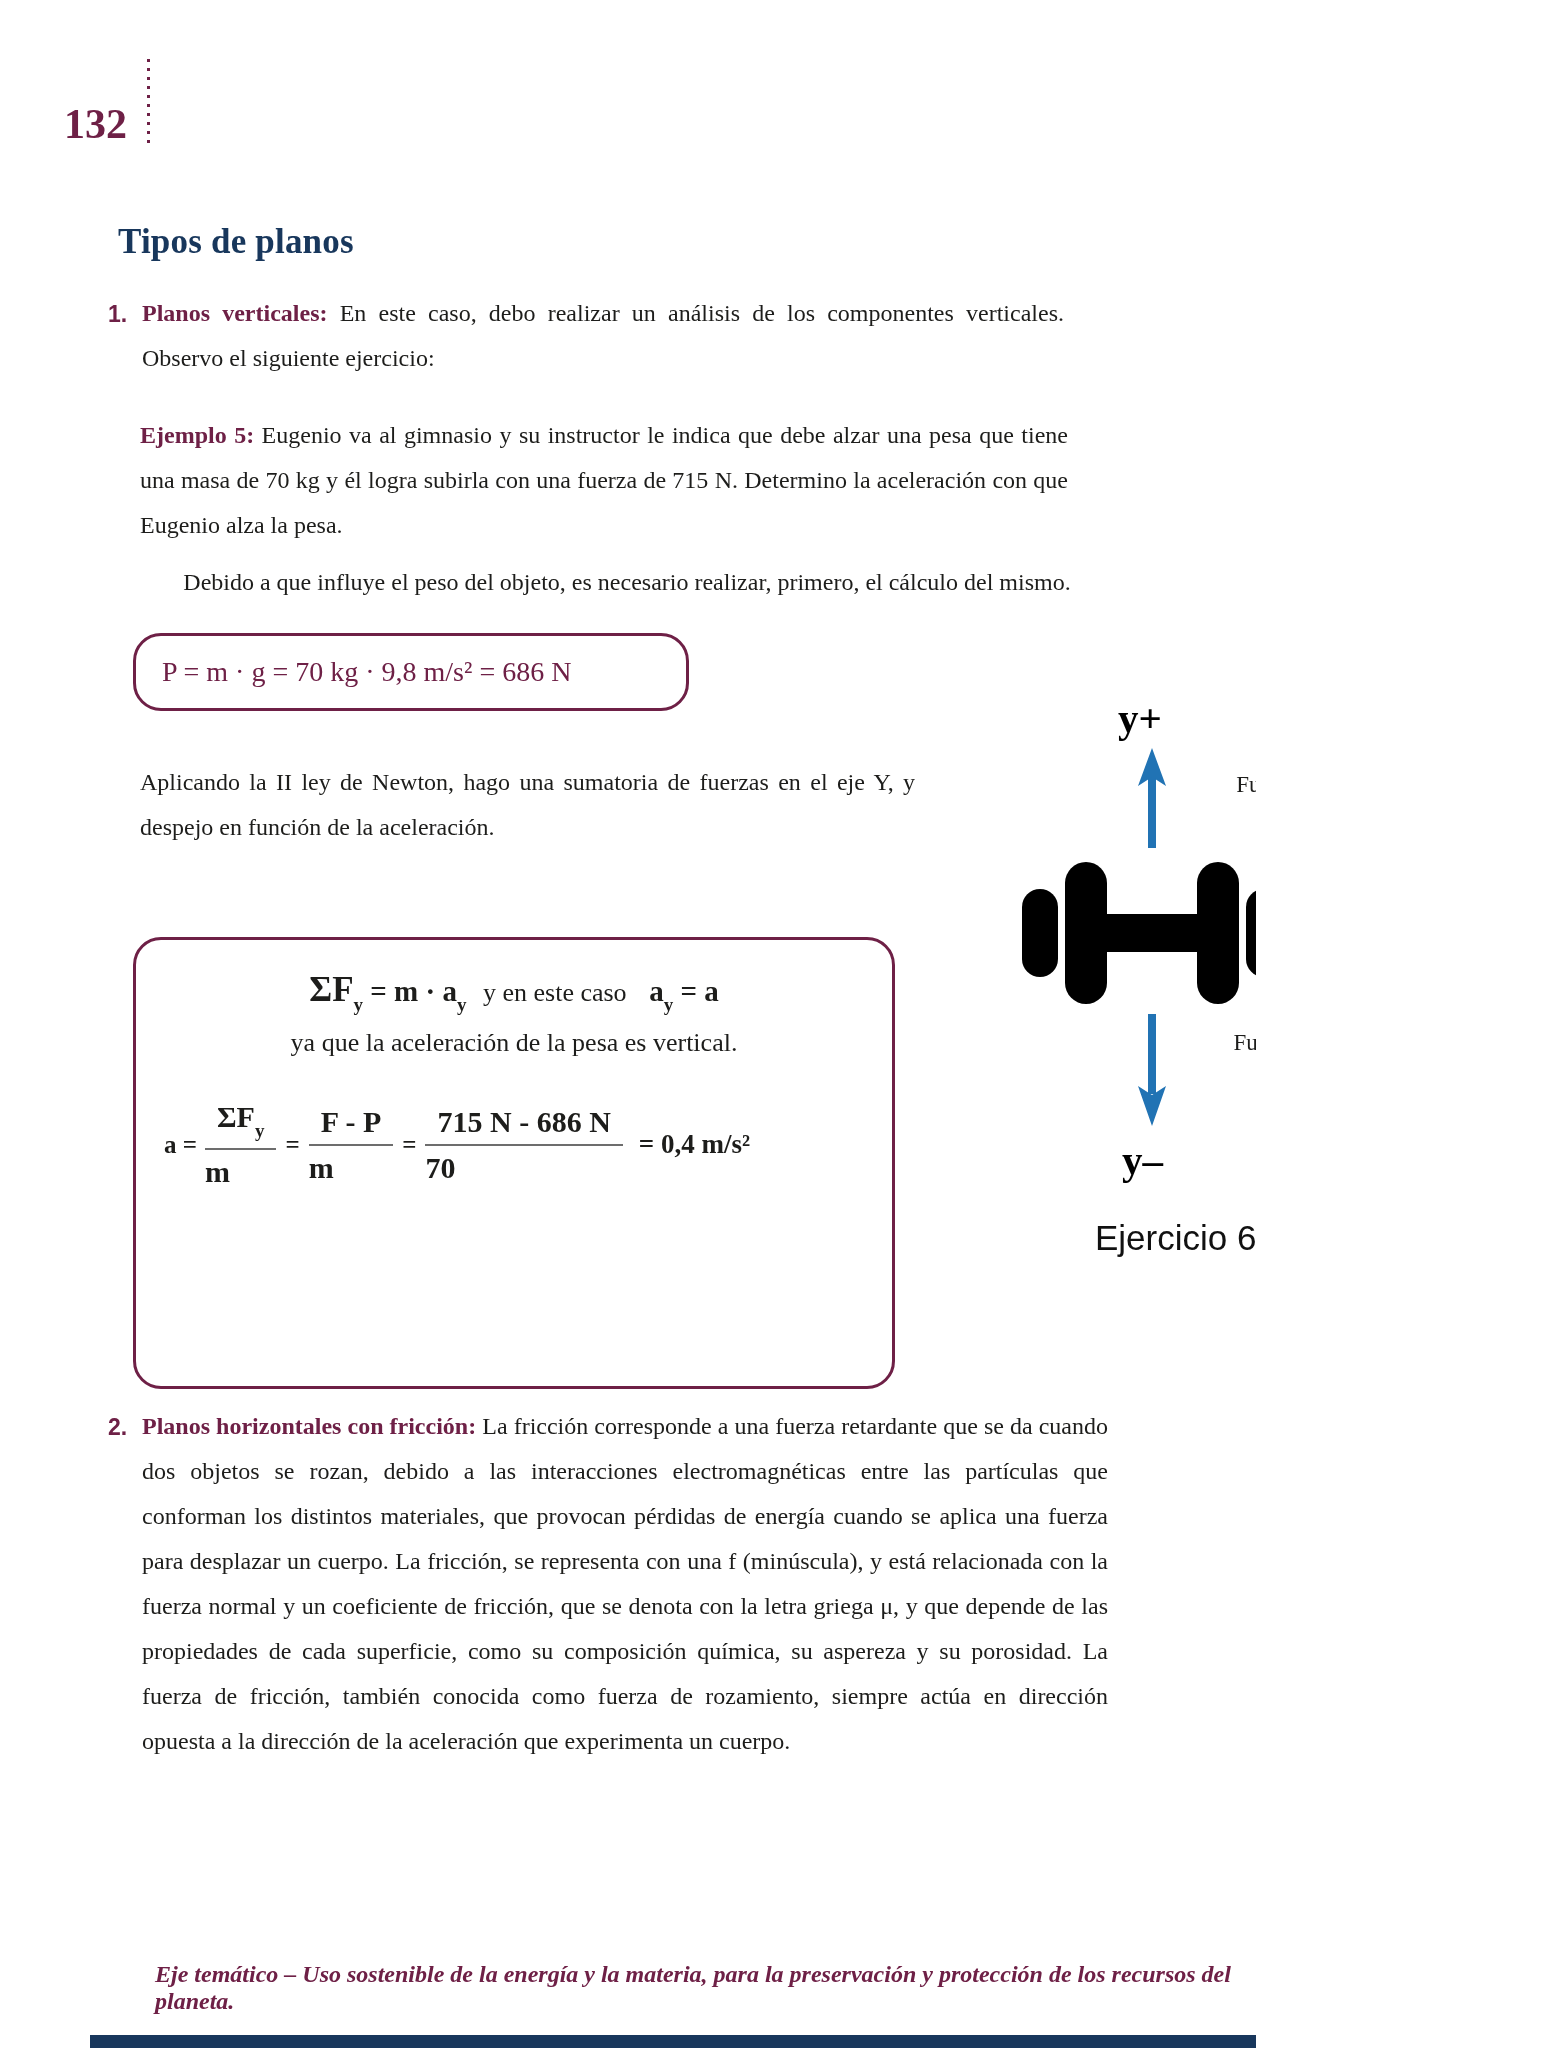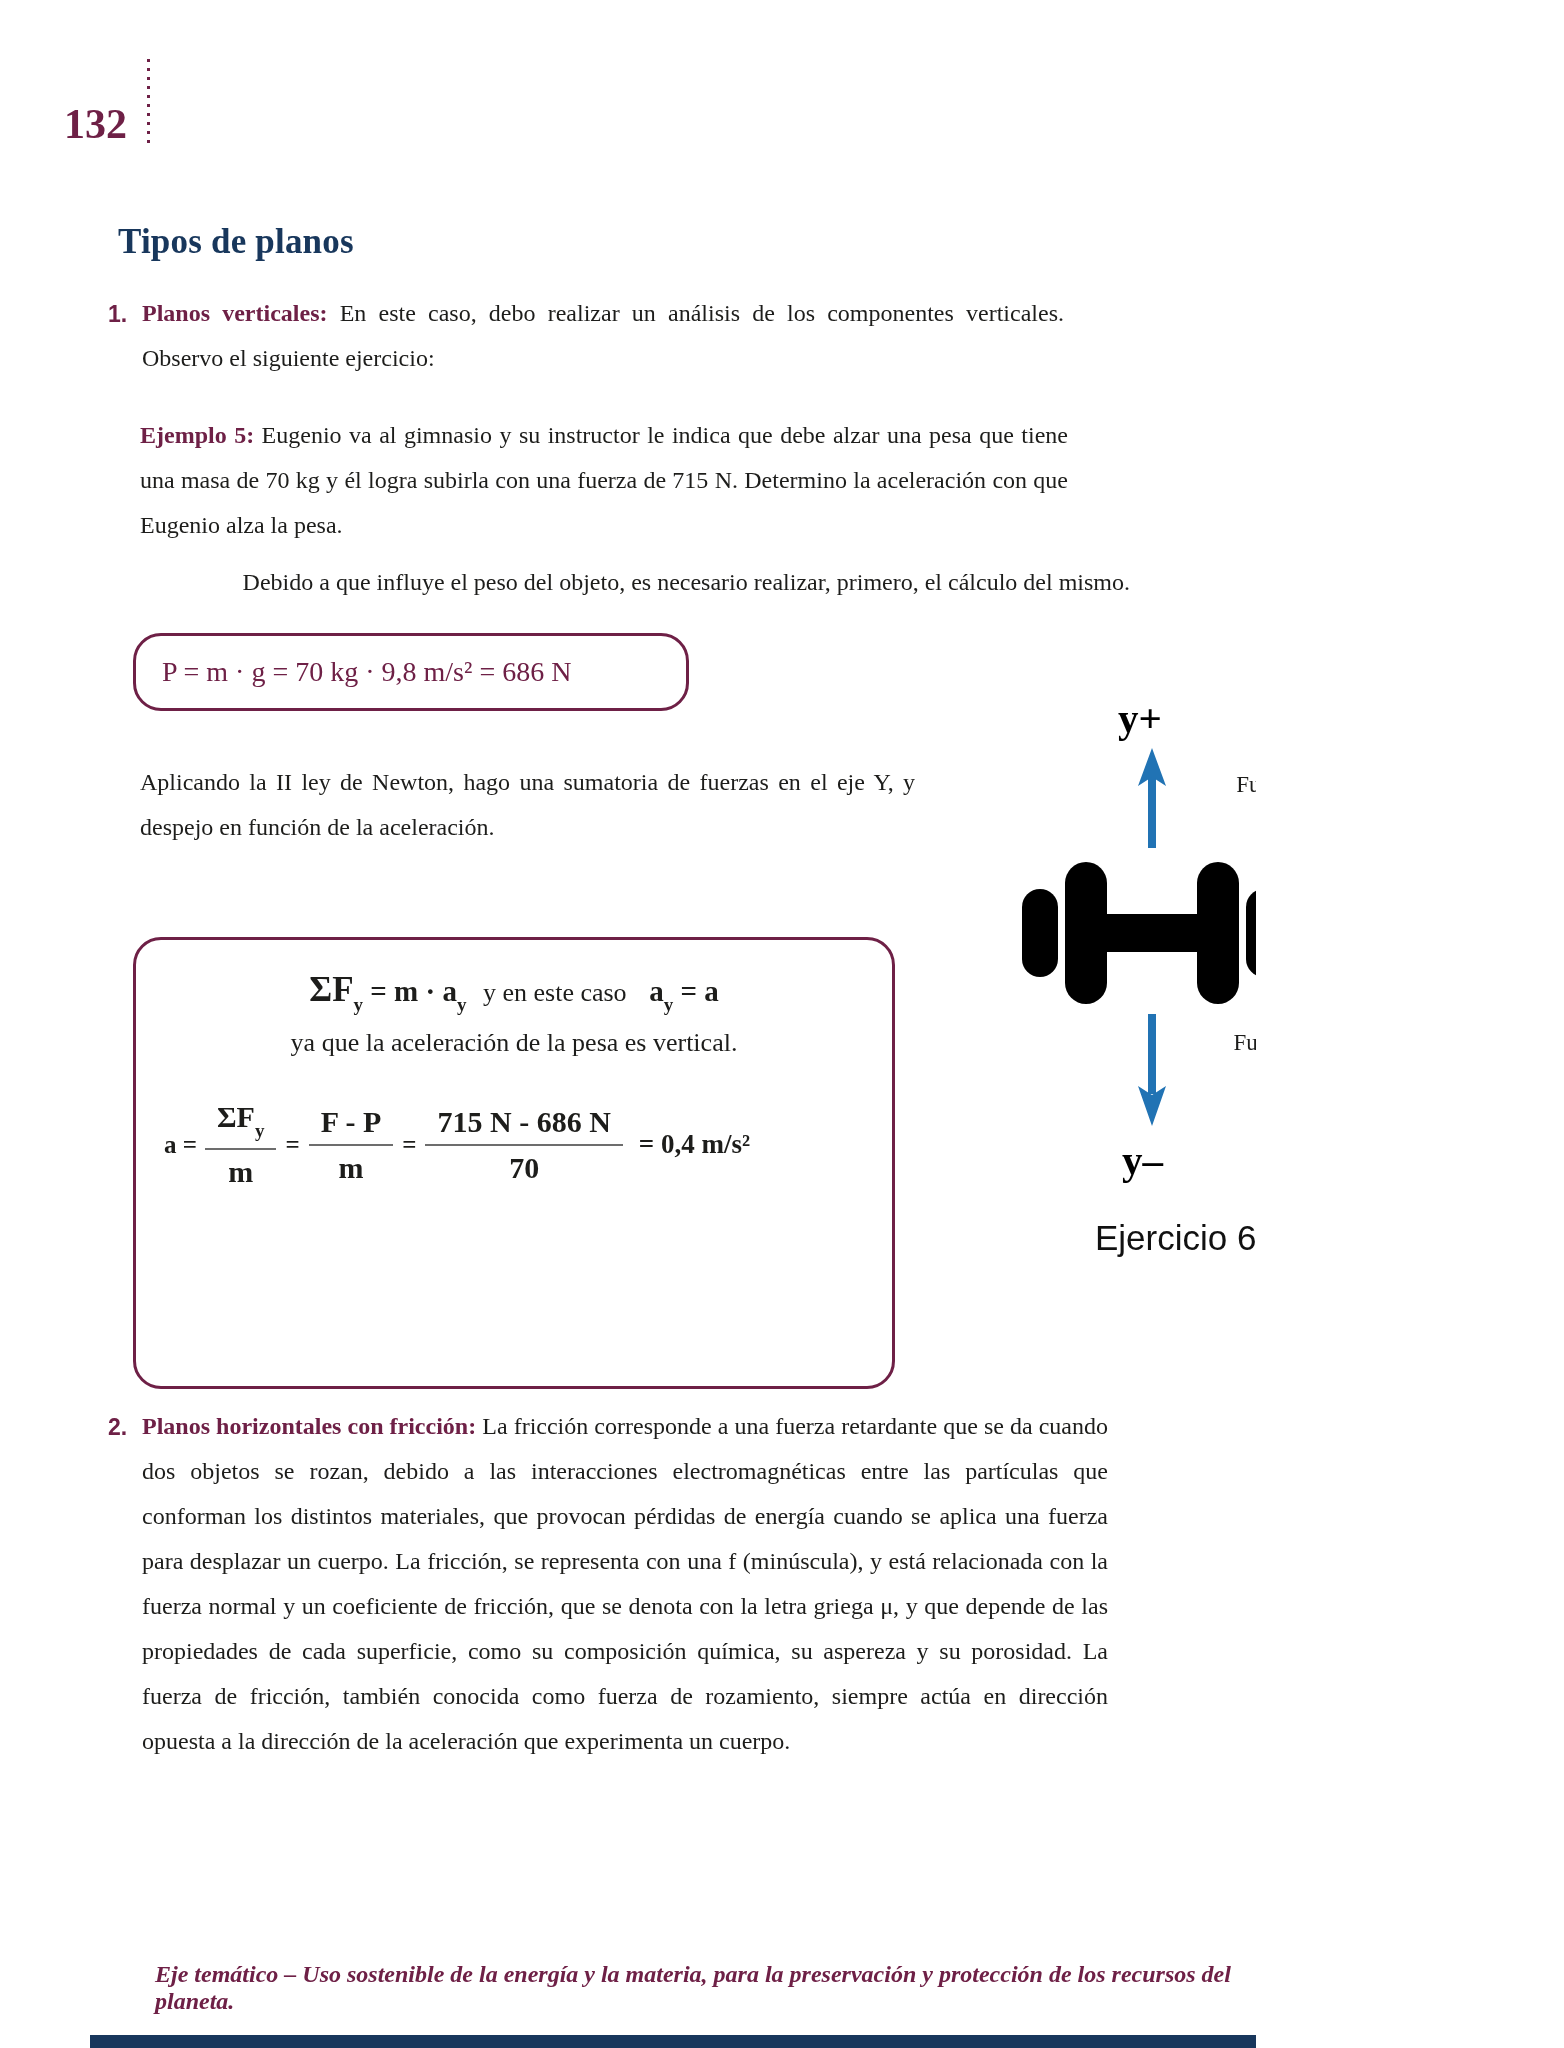--- a/index.html
+++ b/index.html
@@ -28,40 +28,40 @@
   .marker{
     position:absolute;font-family:"Liberation Sans",sans-serif;font-weight:bold;
     color:var(--maroon);font-size:23px;
   }
   .marker-1{left:108px;top:301px;}
   .marker-2{left:108px;top:1414px;}
   .para{position:absolute;margin:0;font-size:24px;line-height:45px;text-align:justify;color:var(--ink);}
   .lead{font-weight:bold;color:var(--maroon);}
   .item1{left:142px;top:291px;width:922px;}
   .example{left:140px;top:413px;width:928px;}
-  .weight-note{left:140px;top:560px;width:990px;text-align:right;}
+  .weight-note{left:132px;top:560px;width:990px;text-align:center;}
   .newton-note{left:140px;top:760px;width:775px;}
   .item2{left:142px;top:1404px;width:966px;}
 
   .formula-box{
     position:absolute;border:3px solid var(--maroon);border-radius:28px;background:#fff;box-sizing:border-box;
   }
   .box1{left:133px;top:633px;width:556px;height:78px;display:flex;align-items:center;padding-left:26px;}
   .formula-text{font-size:28px;color:var(--maroon);}
 
   .box2{left:133px;top:937px;width:762px;height:452px;padding:30px 28px 0;}
   .sigma-line{text-align:center;font-size:26px;white-space:nowrap;}
   .sigma-f1{font-size:35px;font-weight:bold;}
   .sigma-eq{font-size:29px;font-weight:bold;}
   .sigma-mid{font-size:26px;margin:0 16px 0 10px;}
   .msub{font-size:19px;font-weight:bold;vertical-align:-0.55em;}
   .sigma-note{text-align:center;font-size:26px;margin-top:12px;}
   .equation-row{display:flex;align-items:center;margin-top:42px;font-weight:bold;}
   .eq-lead{font-size:25px;margin-right:8px;}
-  .frac{text-align:center;display:inline-block;}
+  .frac{text-align:left;display:inline-block;}
   .frac .num{display:block;font-size:30px;border-bottom:2px solid #6d6d6d;padding:0 12px 5px;white-space:nowrap;}
   .frac .den{display:block;font-size:30px;padding-top:5px;}
   .eq-sign{font-size:25px;margin:0 9px;}
   .eq-result{font-size:27px;margin-left:16px;white-space:nowrap;}
   .answer{margin:36px 2px 0;font-size:24px;line-height:47px;text-align:justify;}
   .r-label{font-size:37px;font-weight:bold;color:var(--maroon);margin-right:16px;line-height:1;}
   .hl{font-weight:bold;color:var(--maroon);}
 
   .diagram{position:absolute;left:1000px;top:690px;width:430px;height:585px;}
   .diagram > *{position:absolute;}

